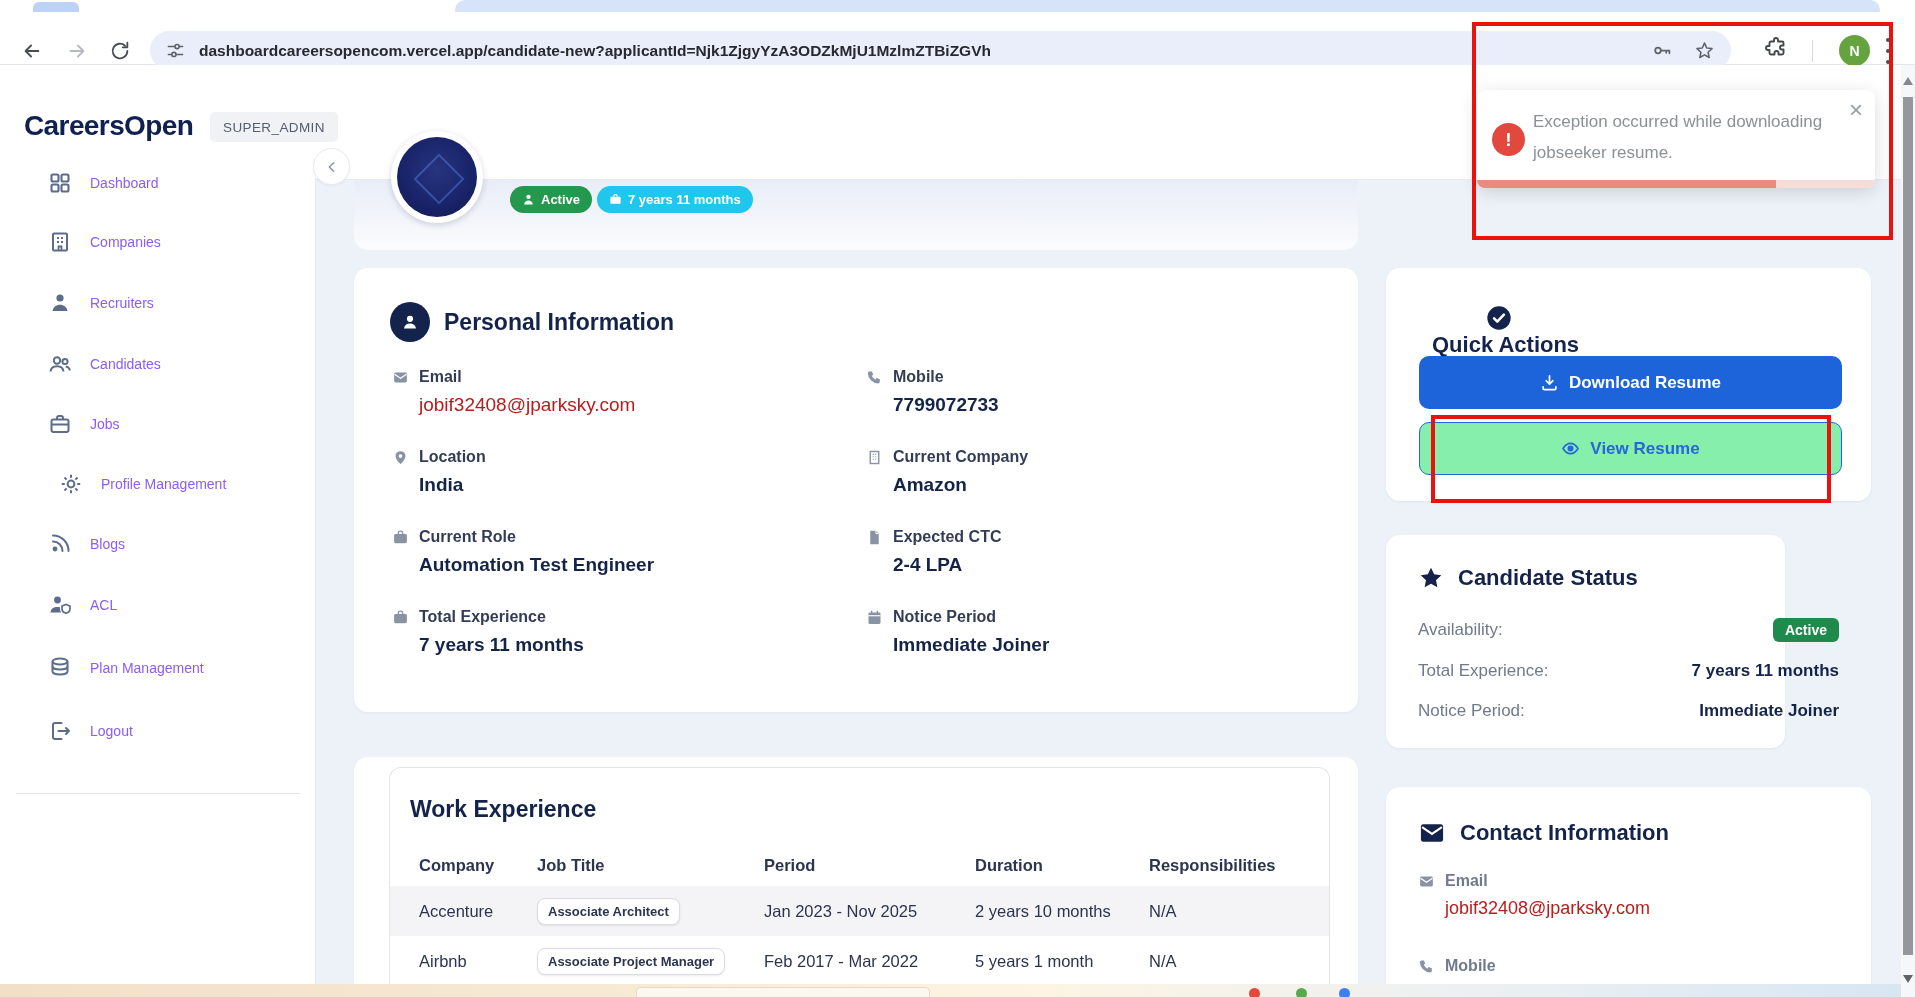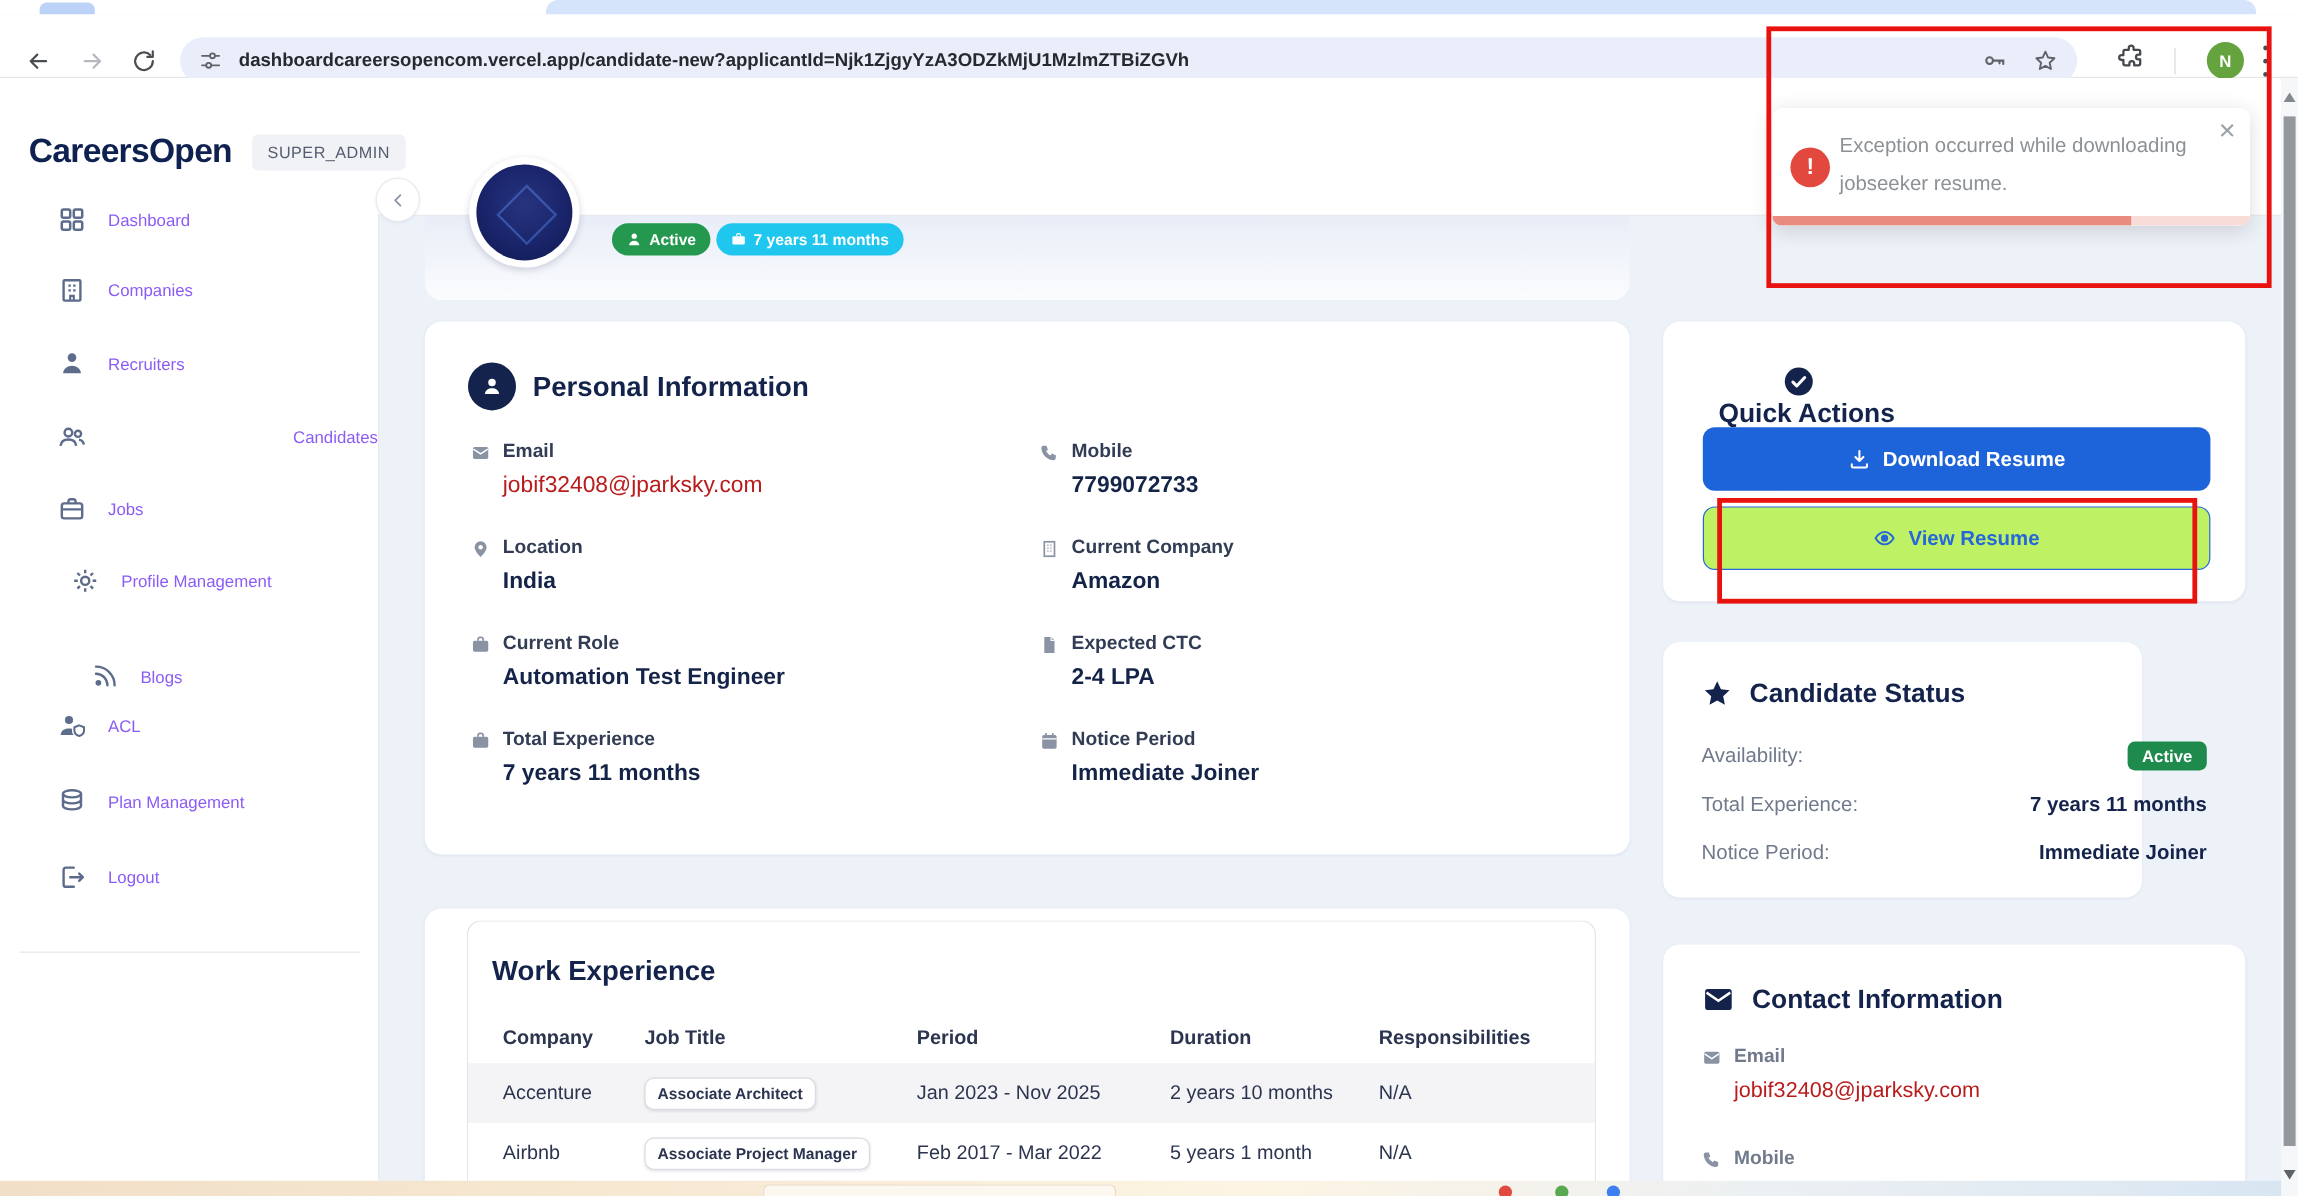--- a/index.html
+++ b/index.html
@@ -84,21 +84,21 @@
   .we-row.r1 { height:50px; background:#f4f4f7; }
   .we-row.r2 { height:50px; background:#ffffff; }
   .we-row .cell { font-size:16.5px; color:#2c3550; }
   .jt-pill { display:inline-block; background:#fff; border:1px solid #d9dce3; border-radius:8px; padding:5px 10px; font-size:13px; font-weight:bold; color:#2c3550; box-shadow:0 1px 2px rgba(0,0,0,.08); }
 
   
   .qa-card { left:1386px; top:268px; width:485px; height:233px; }
   .btn { position:absolute; left:33px; width:423px; height:53px; border-radius:10px; display:flex; align-items:center; justify-content:center; gap:10px; font-size:17px; font-weight:600; cursor:pointer; }
   .btn svg { width:19px; height:19px; }
   .btn-download { top:88px; background:#1d63d9; color:#ffffff; }
-  .btn-view { top:154px; background:#bef264; border:1.5px solid #2667d9; color:#2667d9; }
+  .btn-view { top:154px; background:#86efac; border:1.5px solid #2667d9; color:#2667d9; }
 
   .cs-card { left:1386px; top:535px; width:399px; height:213px; }
   .cs-row { position:absolute; left:32px; width:421px; display:flex; align-items:center; justify-content:space-between; }
   .cs-label { font-size:17px; color:#707a8c; }
   .cs-value { font-size:17px; font-weight:bold; color:#13234b; }
   .cs-badge { background:#1e8a4c; color:#fff; font-size:14px; font-weight:bold; border-radius:6px; padding:4px 12px; }
 
   .ci-card { left:1386px; top:787px; width:485px; height:210px; border-radius:14px 14px 0 0; }
 
   
@@ -213,21 +213,21 @@
     </div>
     <div class="nav-item" style="top:102px;">
       <span class="nicon">
           <svg viewBox="0 0 24 24" fill="currentColor">
             <circle cx="12" cy="7" r="3.6"></circle>
             <path d="M4.5 20c.6-4 3.6-6.3 7.5-6.3s6.9 2.3 7.5 6.3z"></path>
           </svg>
         </span>
       <span class="nlabel">Recruiters</span>
     </div>
-    <div class="nav-item" style="top:163px;justify-content:space-between;">
+    <div class="nav-item" style="top:163px;">
       <span class="nicon">
           <svg viewBox="0 0 24 24" fill="none" stroke="currentColor" stroke-width="2">
             <circle cx="9" cy="8.5" r="3.2"></circle>
             <path d="M2.5 19.5c.4-3.5 3-5.3 6.5-5.3s6.1 1.8 6.5 5.3"></path>
             <circle cx="17" cy="9.5" r="2.6"></circle>
             <path d="M17.8 14.4c2.3.4 3.8 1.9 4 4.1"></path>
           </svg>
         </span>
       <span class="nlabel">Candidates</span>
     </div>
@@ -242,21 +242,21 @@
     </div>
     <div class="nav-item" style="top:283px;padding-left:11px;">
       <span class="nicon">
           <svg viewBox="0 0 24 24" fill="none" stroke="currentColor" stroke-width="2">
             <circle cx="12" cy="12" r="3.4"></circle>
             <path d="M12 2.8v3M12 18.2v3M2.8 12h3M18.2 12h3M5.5 5.5l2.1 2.1M16.4 16.4l2.1 2.1M18.5 5.5l-2.1 2.1M7.6 16.4l-2.1 2.1"></path>
           </svg>
         </span>
       <span class="nlabel">Profile Management</span>
     </div>
-    <div class="nav-item" style="top:363px;padding-left:27px;">
+    <div class="nav-item" style="top:343px;">
       <span class="nicon">
           <svg viewBox="0 0 24 24" fill="none" stroke="currentColor" stroke-width="2" stroke-linecap="round">
             <circle cx="7" cy="17" r="2.4" fill="currentColor" stroke="none"></circle>
             <path d="M5 9.5A9.5 9.5 0 0 1 14.5 19M5 3.5A15.5 15.5 0 0 1 20.5 19"></path>
           </svg>
         </span>
       <span class="nlabel">Blogs</span>
     </div>
     <div class="nav-item" style="top:404px;">
       <span class="nicon">

